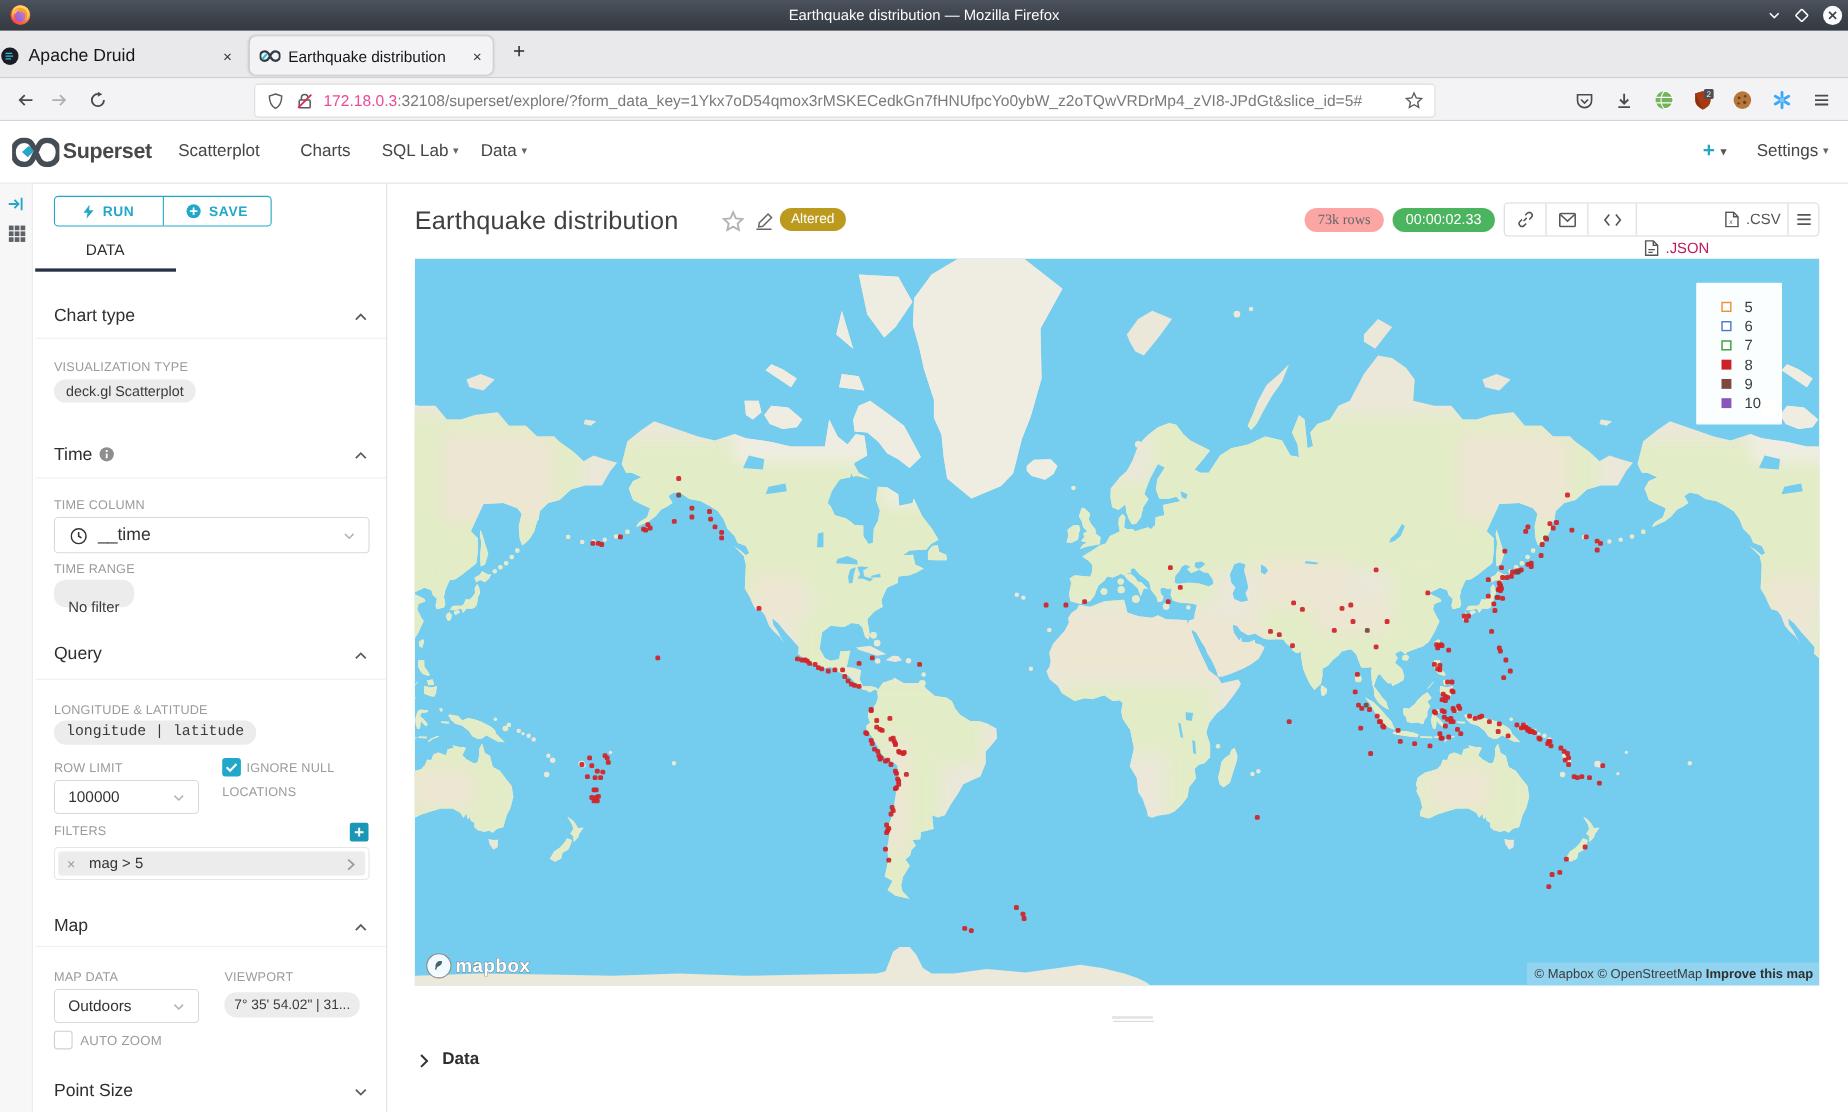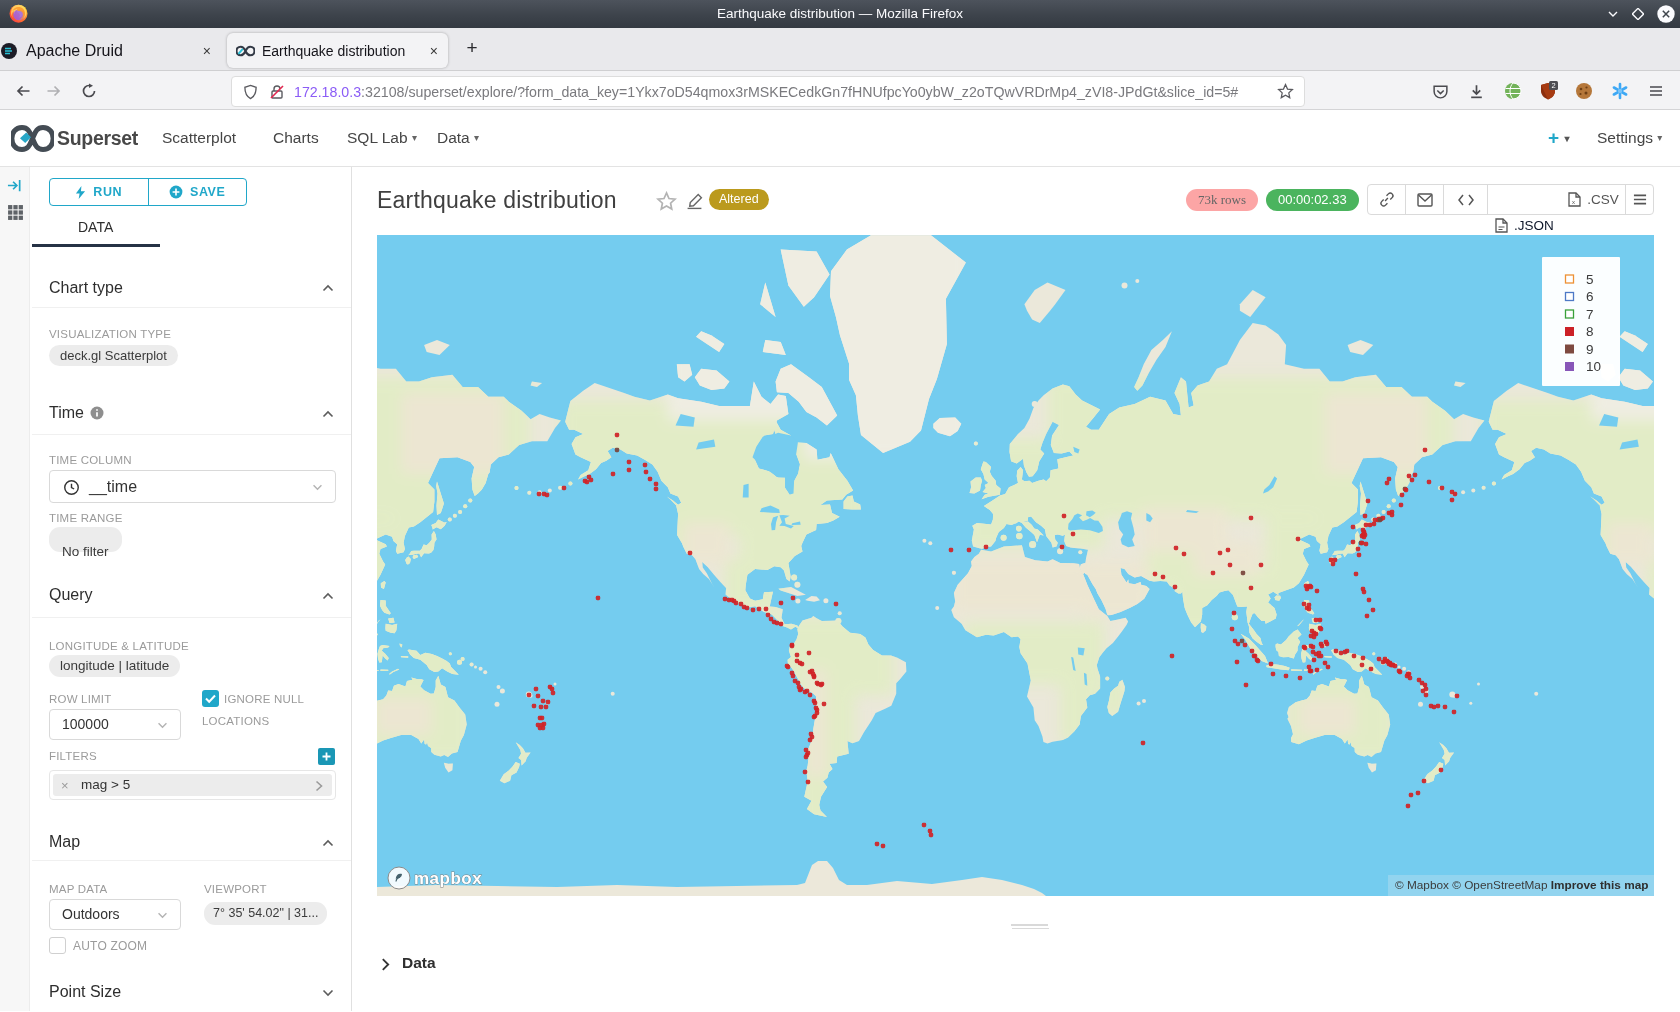--- a/index.html
+++ b/index.html
@@ -95,21 +95,21 @@
     </svg>
   <div class="urlbox">
     <svg width="15" height="16" viewBox="0 0 16 16" style="margin-left:11px">
         <path d="M8 1 L14 3 C14 9 12 13 8 15 C4 13 2 9 2 3 Z" fill="none" stroke="#5b5b60" stroke-width="1.4"></path>
       </svg>
     <svg width="16" height="16" viewBox="0 0 16 16" style="margin-left:11px">
         <rect x="3" y="7" width="10" height="7" rx="1" fill="none" stroke="#5b5b60" stroke-width="1.4"></rect>
         <path d="M5 7 V5 a3 3 0 0 1 6 0" fill="none" stroke="#5b5b60" stroke-width="1.4"></path>
         <path d="M2 14 L14 2" stroke="#e22850" stroke-width="1.6"></path>
       </svg>
-    <span style="margin-left:9px; color:#8b5cf6;">172.18.0.3</span>
+    <span style="margin-left:9px; color:#ec4899;">172.18.0.3</span>
       <span style="color:#7a7a7e;">:32108/superset/explore/?form_data_key=1Ykx7oD54qmox3rMSKECedkGn7fHNUfpcYo0ybW_z2oTQwVRDrMp4_zVI8-JPdGt&amp;slice_id=5#</span>
     <svg width="17" height="17" viewBox="0 0 16 16" style="margin-left:auto;margin-right:10px">
         <path d="M8 1.5 L9.9 5.7 L14.5 6.2 L11.1 9.3 L12 13.8 L8 11.5 L4 13.8 L4.9 9.3 L1.5 6.2 L6.1 5.7 Z" fill="none" stroke="#5b5b60" stroke-width="1.2"></path>
       </svg>
   </div>
   
   <svg width="17" height="17" viewBox="0 0 16 16" style="position:absolute;left:1432px;top:12px">
       <path d="M2 3 h12 v5 a6 6 0 0 1 -12 0 Z" fill="none" stroke="#4a4a4f" stroke-width="1.4"></path>
       <path d="M5 7 l3 3 l3 -3" fill="none" stroke="#4a4a4f" stroke-width="1.4"></path>
     </svg>
@@ -226,21 +226,21 @@
     </div>
     <div class="label" style="position:absolute;left:19px;top:345px;">TIME RANGE</div>
     <div class="pill" style="position:absolute;left:19px;top:360px;height:25px;line-height:25px;padding:12px 13px;font-size:13.5px;">No filter</div>
 
     <div class="sechead" style="position:absolute;left:19px;top:419px;">Query</div>
     <svg width="12" height="8" viewBox="0 0 12 8" style="position:absolute;left:292px;top:425px">
         <path d="M1.5 6.5 L6 2 L10.5 6.5" stroke="#5c5c5c" stroke-width="1.6" fill="none"></path>
       </svg>
     <div class="divider" style="top:450px;"></div>
     <div class="label" style="position:absolute;left:19px;top:473px;">LONGITUDE &amp; LATITUDE</div>
-    <div class="pill" style="position:absolute;left:19px;top:488px;height:22px;line-height:22px;padding:0 11px;font-size:13.5px;">longitude | latitude</div>
+    <div class="pill" style="position:absolute;left:19px;top:488px;height:22px;line-height:22px;padding:0 11px;font-size:13.5px;font-family:Liberation Mono, monospace;">longitude | latitude</div>
     <div class="label" style="position:absolute;left:19px;top:526px;">ROW LIMIT</div>
     <div class="selbox" style="position:absolute;left:19px;top:542px;width:132px;height:31px;">
       <span style="position:absolute;left:12px;top:6px;font-size:14px;color:#333;">100000</span>
       <svg width="11" height="7" viewBox="0 0 12 8" style="position:absolute;right:12px;top:12px">
           <path d="M1.5 1.5 L6 6 L10.5 1.5" stroke="#b3b3b3" stroke-width="1.6" fill="none"></path>
         </svg>
     </div>
     <div class="label" style="position:absolute;left:172px;top:521px;width:125px;line-height:22px;font-size:11.5px;"><span style="display:inline-block;width:17px;height:17px;background:#20a7c9;border-radius:3px;vertical-align:-4px;margin-right:5px;"><svg width="17" height="17" viewBox="0 0 17 17">
             <path d="M4 8.5 L7.2 11.7 L13 5.5" stroke="#fff" stroke-width="2" fill="none"></path>
           </svg></span>IGNORE NULL LOCATIONS</div>
@@ -303,21 +303,21 @@
         <svg width="16" height="14" viewBox="0 0 16 14">
             <rect x="1" y="1" width="14" height="12" rx="1" fill="none" stroke="#555" stroke-width="1.4"></rect>
             <path d="M1.5 2 L8 8 L14.5 2" fill="none" stroke="#555" stroke-width="1.4"></path>
           </svg>
       </div>
       <div style="width:44px;border-right:1px solid #dadada;display:flex;align-items:center;justify-content:center;">
         <svg width="16" height="12" viewBox="0 0 16 12">
             <path d="M5 1 L1 6 L5 11 M11 1 L15 6 L11 11" stroke="#555" stroke-width="1.5" fill="none"></path>
           </svg>
       </div>
-      <div style="width:74px;border-right:1px solid #dadada;display:flex;align-items:center;justify-content:center;font-size:13.5px;color:#0f172a;margin-top:40px;">
+      <div style="width:74px;border-right:1px solid #dadada;display:flex;align-items:center;justify-content:center;font-size:13.5px;color:#be185d;margin-top:40px;">
         <svg width="13" height="15" viewBox="0 0 13 15" style="margin-right:6px">
             <path d="M1 1 h7 l4 4 v9 h-11 Z" fill="none" stroke="#555" stroke-width="1.3"></path>
             <path d="M8 1 v4 h4" fill="none" stroke="#555" stroke-width="1.3"></path>
             <path d="M3.5 9 h6 M3.5 11.5 h4" stroke="#555" stroke-width="1.1"></path>
           </svg>.JSON</div>
       <div style="width:64px;border-right:1px solid #dadada;display:flex;align-items:center;justify-content:center;font-size:13.5px;color:#555;">
         <svg width="13" height="15" viewBox="0 0 13 15" style="margin-right:6px">
             <path d="M1 1 h7 l4 4 v9 h-11 Z" fill="none" stroke="#555" stroke-width="1.3"></path>
             <path d="M8 1 v4 h4" fill="none" stroke="#555" stroke-width="1.3"></path>
             <text x="4" y="12" font-size="6" fill="#555">x</text>

